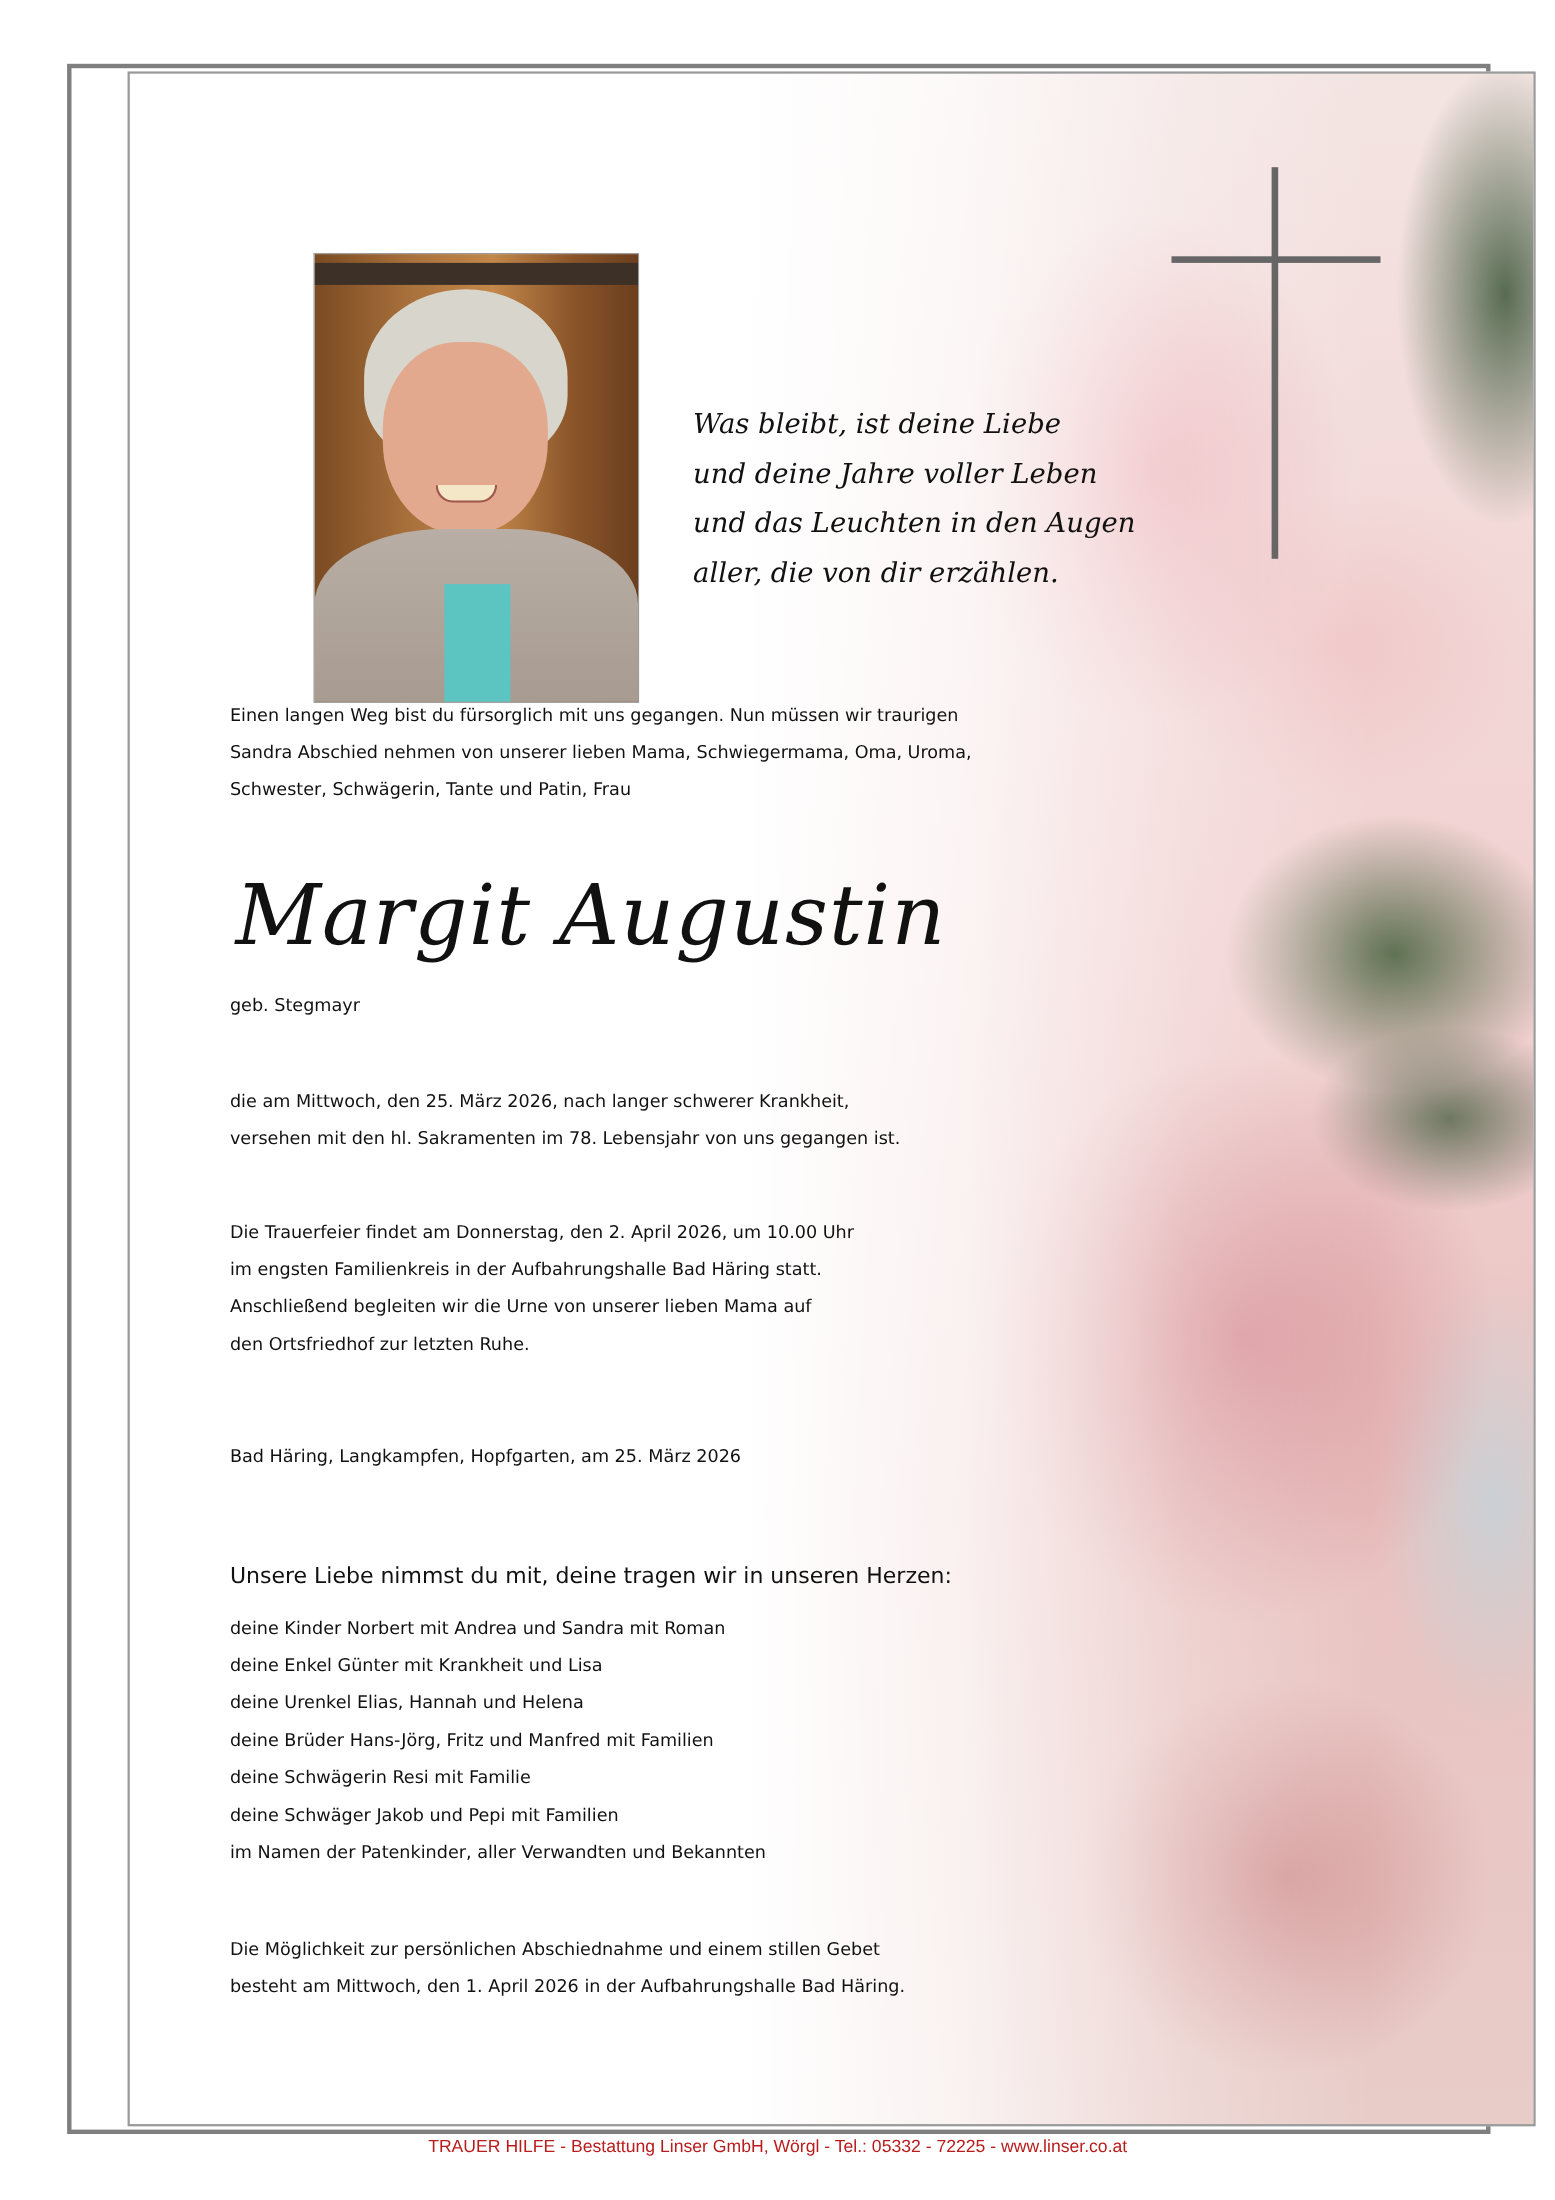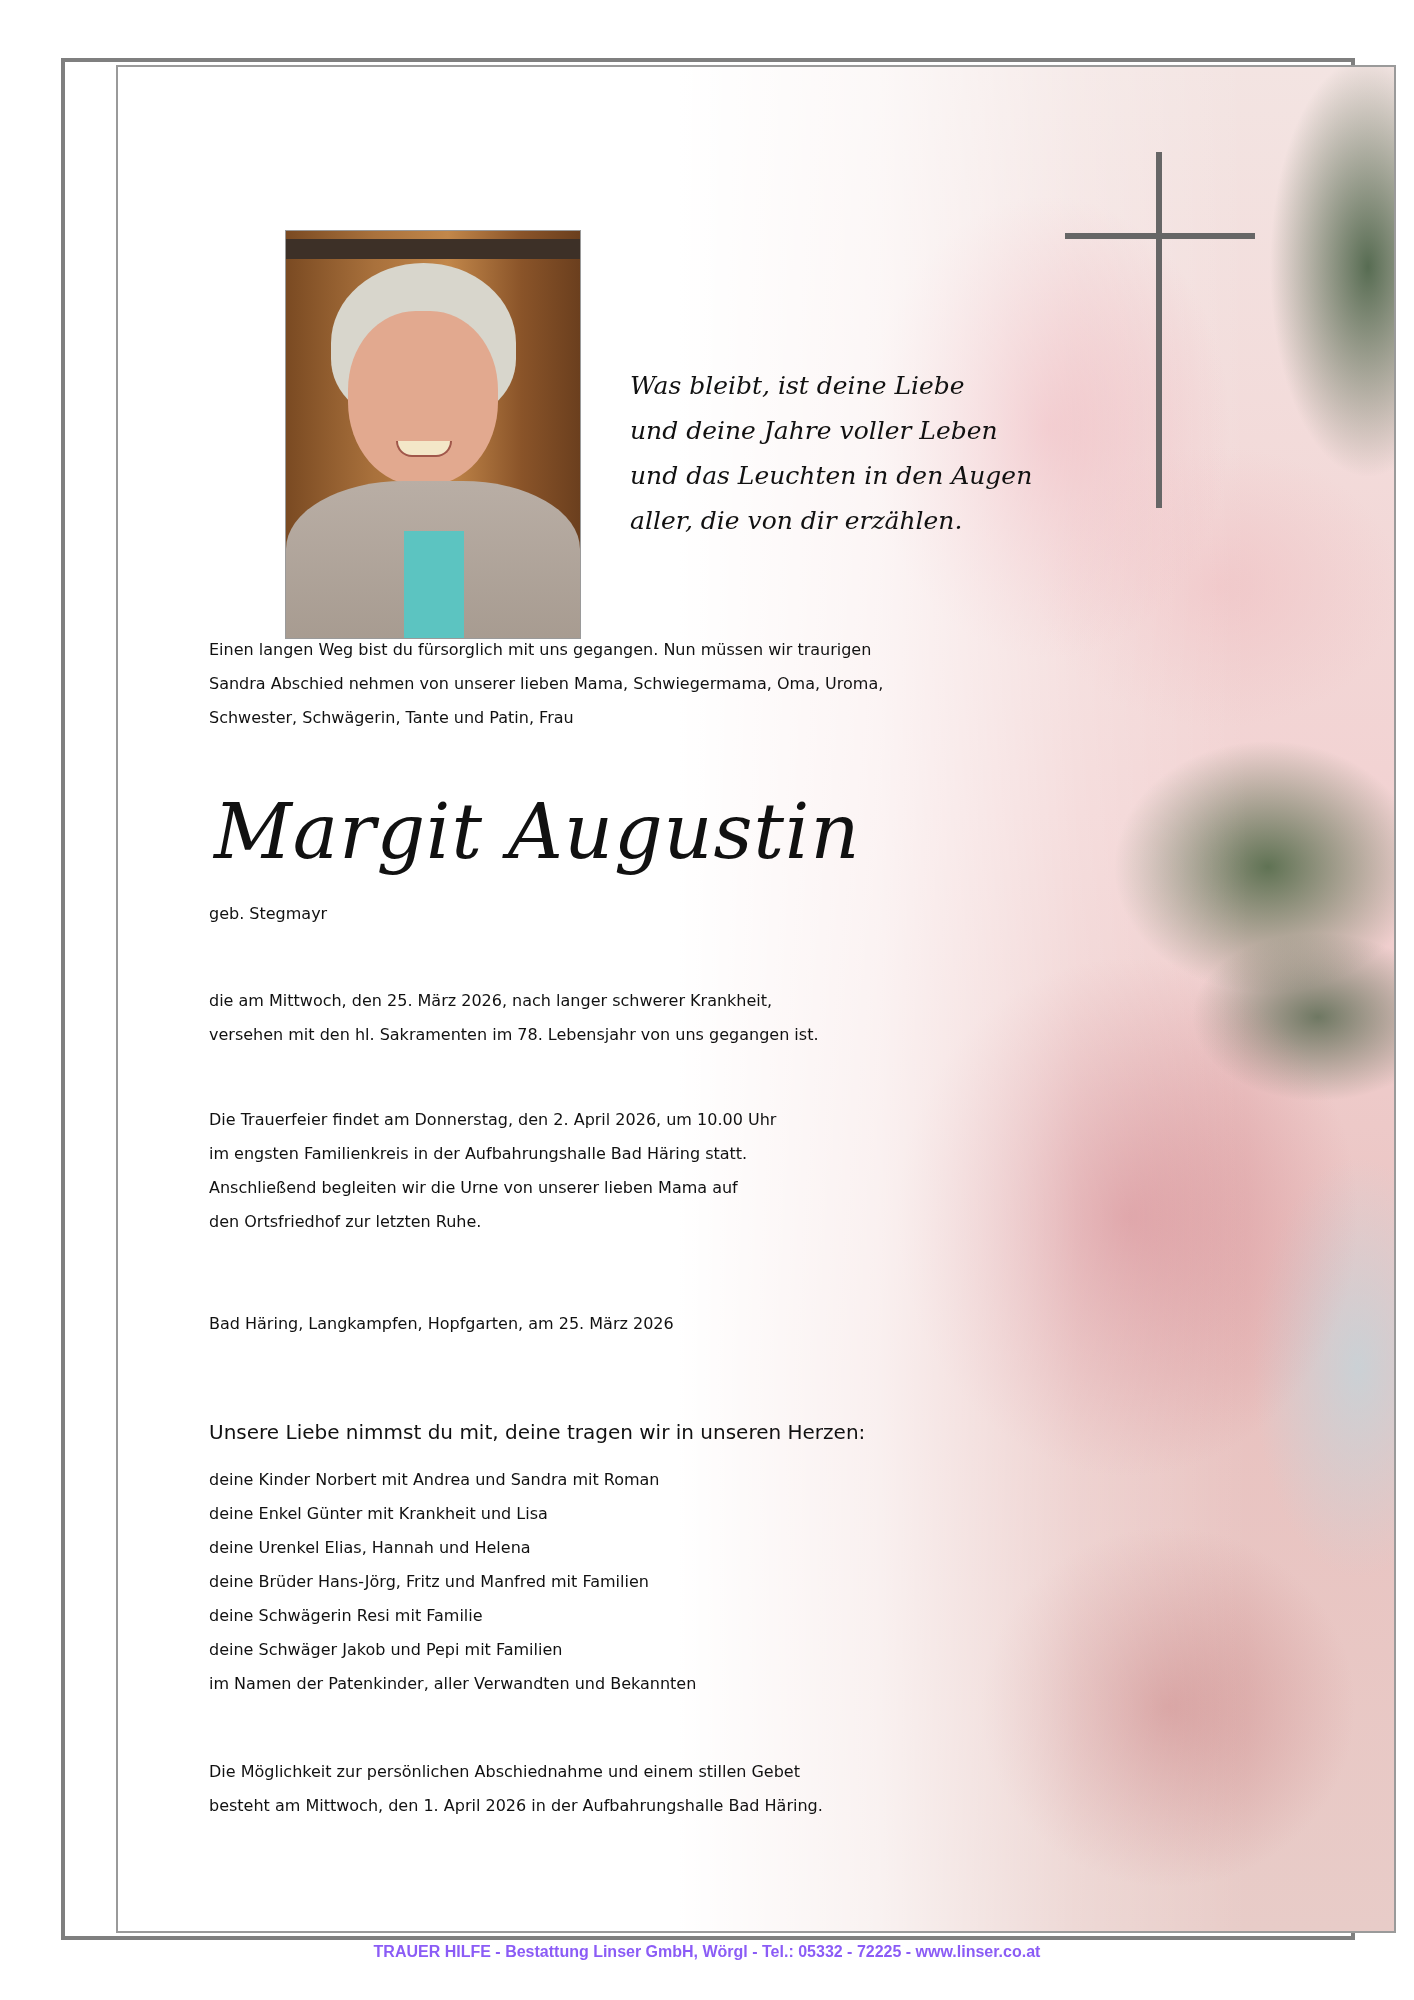--- a/index.html
+++ b/index.html
@@ -71,22 +71,22 @@
     .geb { top: 830px; }
     .p2 { top: 917px; }
     .p3 { top: 1036px; }
     .place { top: 1240px; }
     .fam-head { position: absolute; left: 91px; top: 1347px; font-size: 20px; line-height: 36px; white-space: nowrap; }
     .fam-list { top: 1396px; line-height: 34px; }
     .p4 { top: 1688px; }
 
     .footer {
       position: absolute; left: 0; top: 1940px; width: 1414px; text-align: center;
-      font-family: "Liberation Sans", sans-serif; font-weight: bold; font-size: 16px;
-      line-height: 24px; color: #8b5cf6;
+      font-family: "Liberation Sans", sans-serif; font-weight: normal; font-size: 16px;
+      line-height: 24px; color: #b91c1c;
     }
   </style>
 </head>
 <body>
 
 <div class="frame-outer"></div>
 <div class="frame-inner">
   <div class="bg-roses"></div>
   <div class="bg-fade"></div>
 

